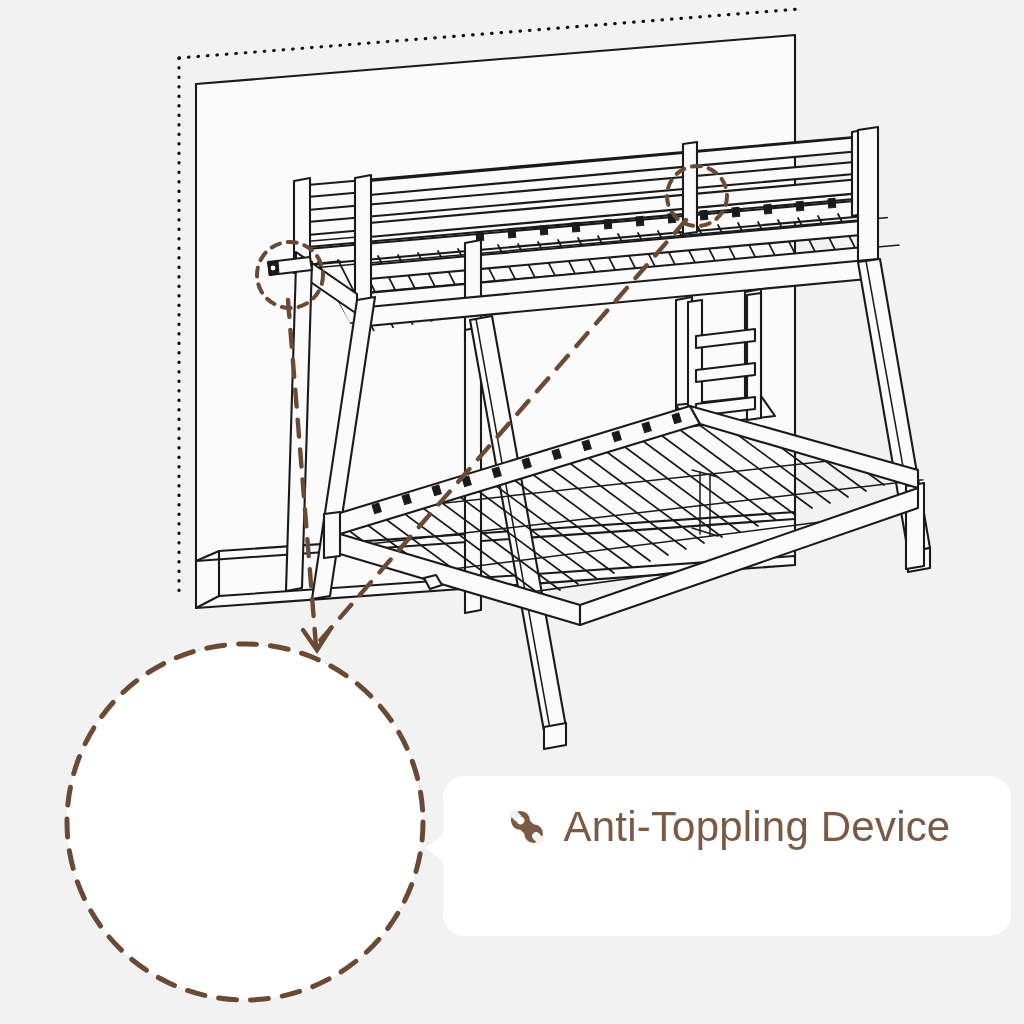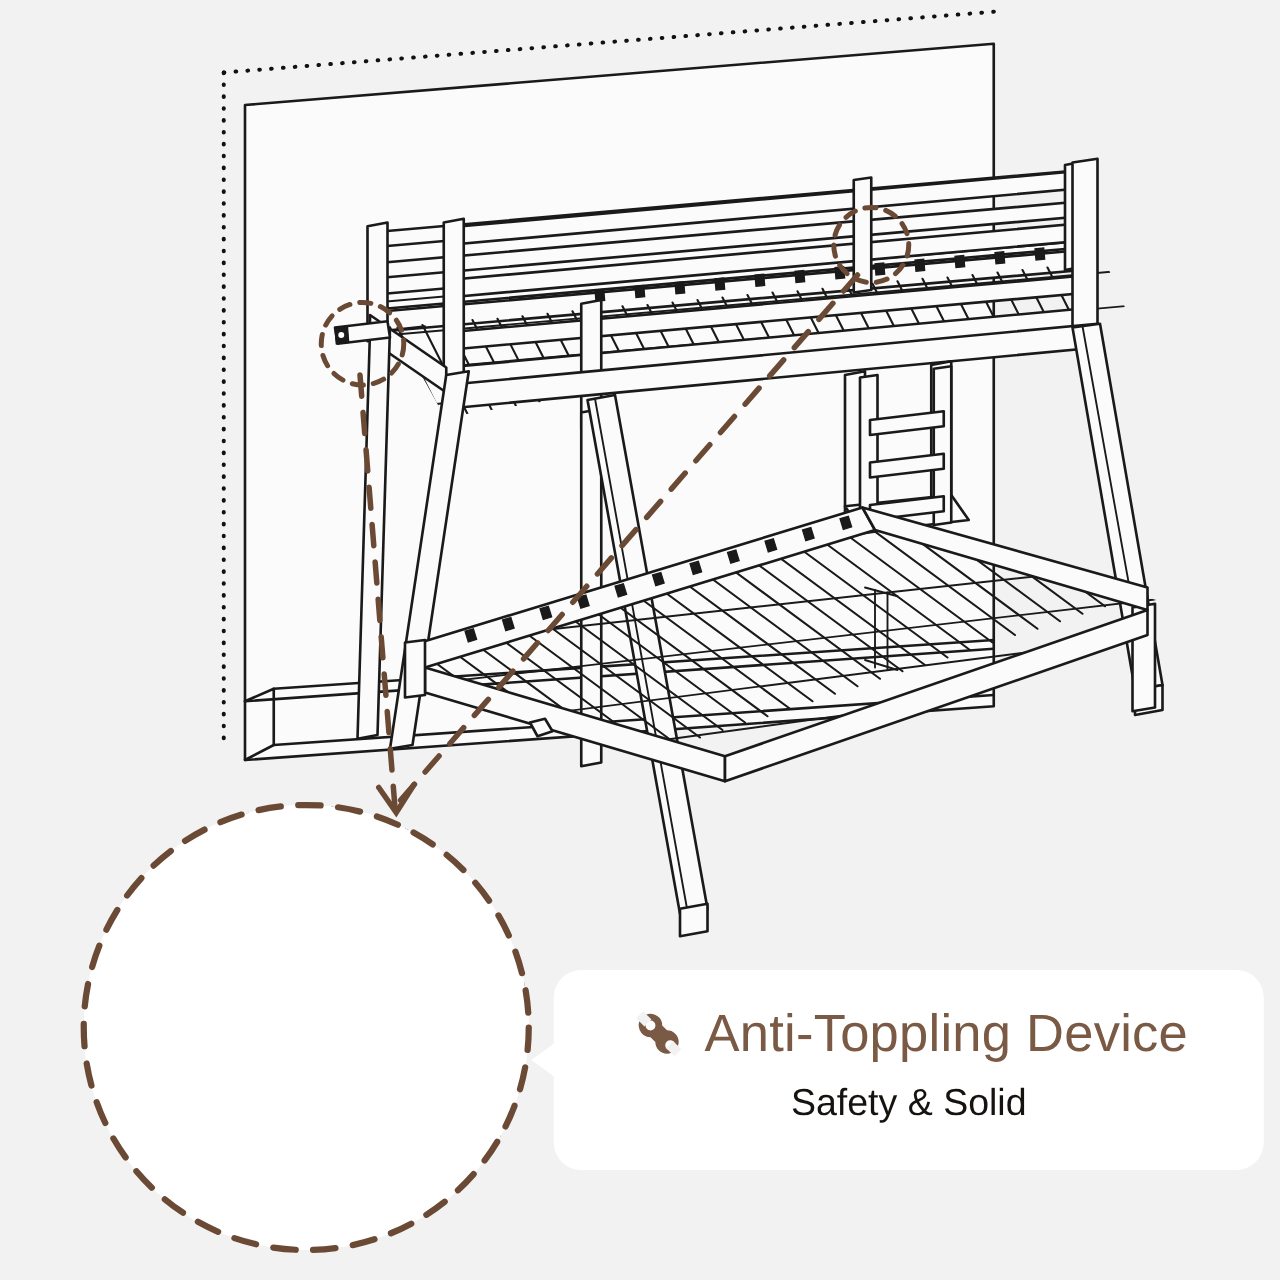--- a/index.html
+++ b/index.html
@@ -425,16 +425,15 @@
             a5.5 5.5 0 0 1 0 -11 Z
             M32 44.5
             a5.5 5.5 0 1 1 0 11
             a5.5 5.5 0 0 1 0 -11 Z"></path>
           <rect fill="#f2f2f2" x="26.5" y="2" width="11" height="13"></rect>
           <rect fill="#f2f2f2" x="26.5" y="49" width="11" height="13"></rect>
         </g>
       </svg>
       <span class="callout-title">Anti-Toppling Device</span>
     </div>
-    <div class="callout-sub">Safety &amp; Solid</div>
   </div>
 
 </div>
 
 </body></html>

